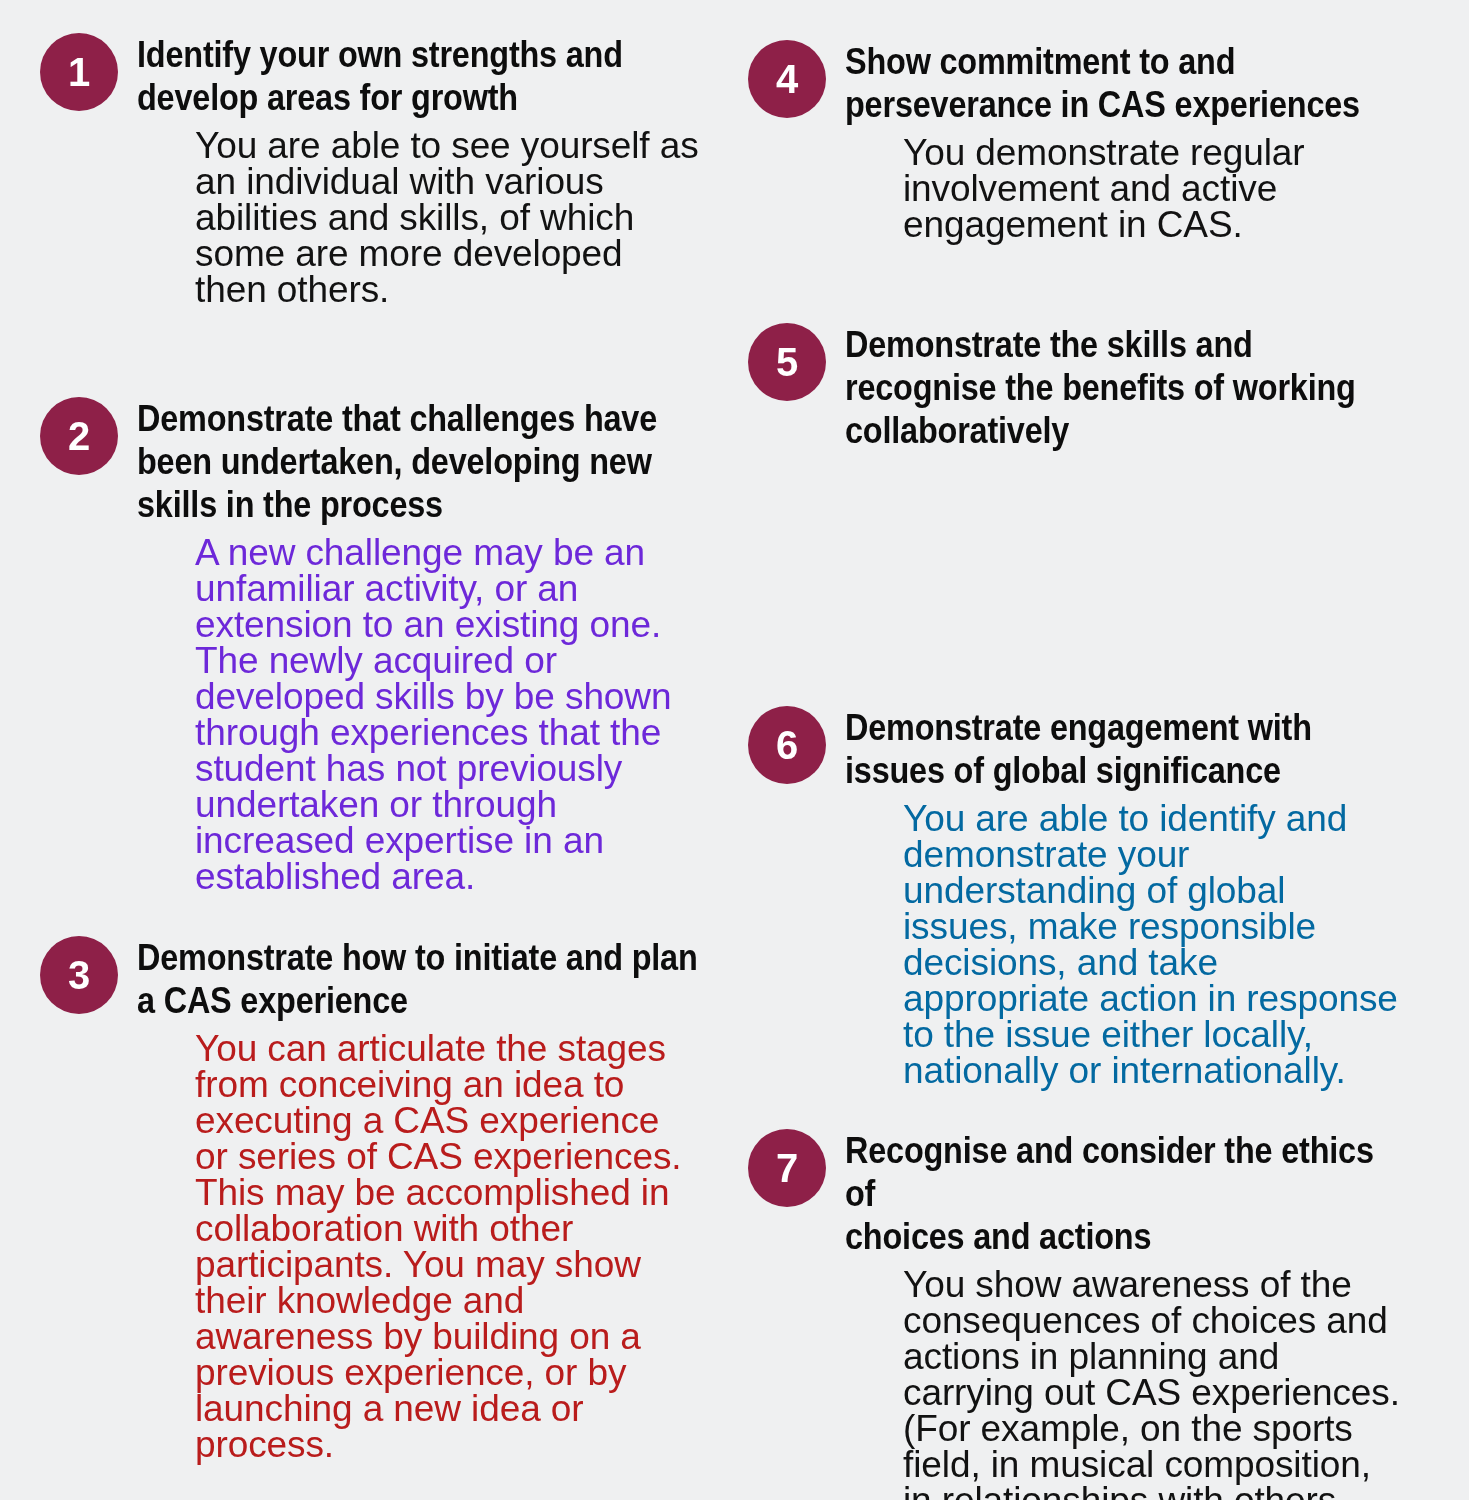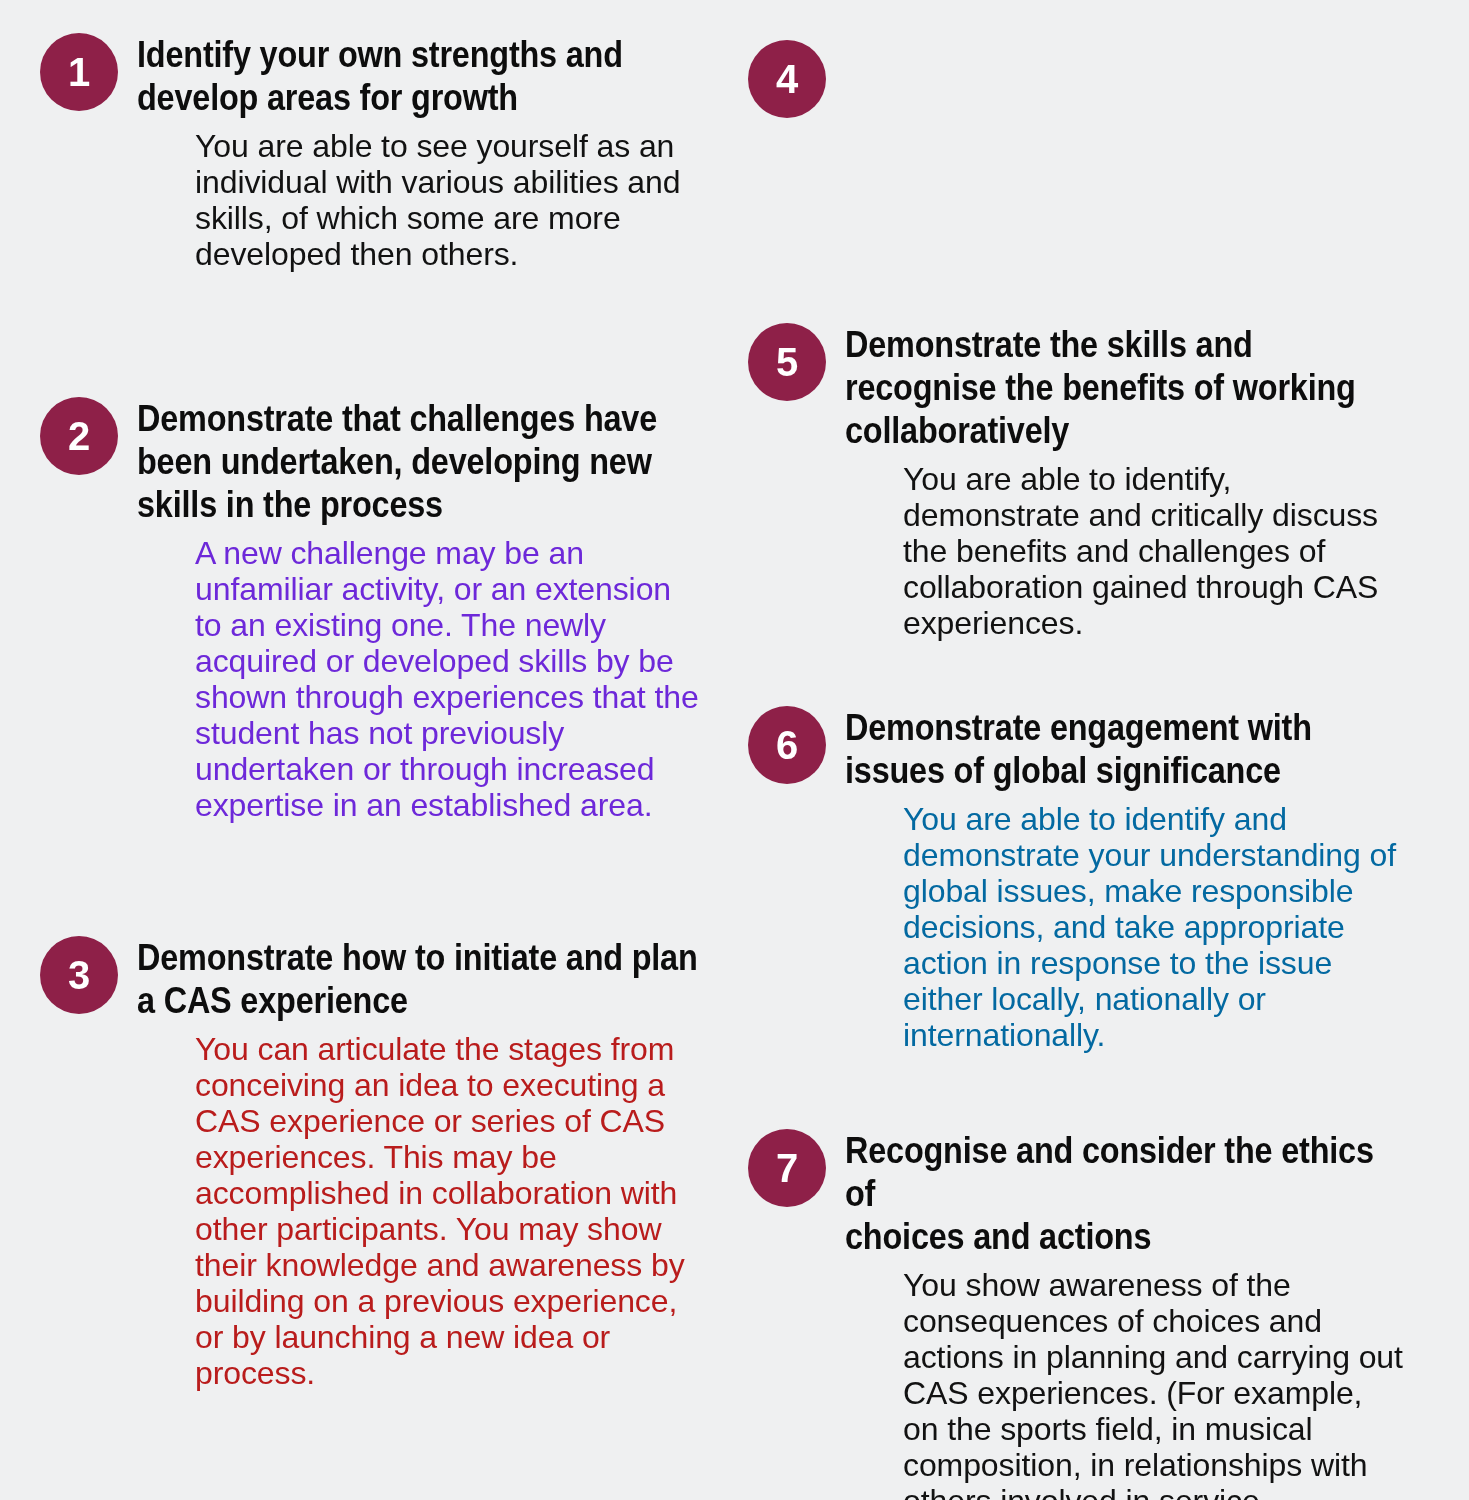--- a/index.html
+++ b/index.html
@@ -75,21 +75,21 @@
   }
 
   .desc {
     margin: 16px;
     padding: 0;
     margin-left: 58px;
     margin-top: 9px;
     width: 505px;
     font-family: "Liberation Sans", "DejaVu Sans", sans-serif;
     font-weight: normal;
-    font-size: 32px;
+    font-size: 37px;
     line-height: 36px;
     color: #121212;
     letter-spacing: -0.1px;
     white-space: pre-line;
   }
 
   
   .column.right .desc { width: 500px; }
   .column.right .heading { width: 111%; }
 </style>
@@ -120,28 +120,32 @@
         <div class="body-col">
           <h2 class="heading" style="color: rgb(13, 13, 13);">Demonstrate how to initiate and plan
 a CAS experience</h2>
           <p class="desc" style="color: #b91c1c;">You  can articulate the stages from conceiving an idea to executing a CAS experience or series of CAS experiences. This may be accomplished in collaboration with other participants. You may show their knowledge and awareness by building on a previous experience, or by launching a new idea or process.</p>
         </div>
       </div>
     </div>
   <div class="column right">
       <div class="outcome" style="top: 40px;">
         <div class="badge" style="background: rgb(142, 32, 72); color: rgb(255, 255, 255);">4</div>
+        <div class="body-col">
+          <h2 class="heading" style="color: rgb(13, 13, 13);">Show commitment to and
+perseverance in CAS experiences</h2>
+          <p class="desc" style="color: rgb(18, 18, 18);">You demonstrate regular involvement and active engagement in CAS.</p>
+        </div>
       </div>
       <div class="outcome" style="top: 323px;">
         <div class="badge" style="background: rgb(142, 32, 72); color: rgb(255, 255, 255);">5</div>
         <div class="body-col">
           <h2 class="heading" style="color: rgb(13, 13, 13);">Demonstrate the skills and
 recognise the benefits of working
 collaboratively</h2>
-          <p class="desc" style="color: rgb(18, 18, 18);">You are able to identify, demonstrate and critically discuss the benefits and challenges of collaboration gained through CAS experiences.</p>
         </div>
       </div>
       <div class="outcome" style="top: 706px;">
         <div class="badge" style="background: rgb(142, 32, 72); color: rgb(255, 255, 255);">6</div>
         <div class="body-col">
           <h2 class="heading" style="color: rgb(13, 13, 13);">Demonstrate engagement with
 issues of global significance</h2>
           <p class="desc" style="color: #0369a1;">You are able to identify and demonstrate your understanding of global issues, make responsible decisions, and take appropriate action in response to the issue either locally, nationally or internationally.</p>
         </div>
       </div>

